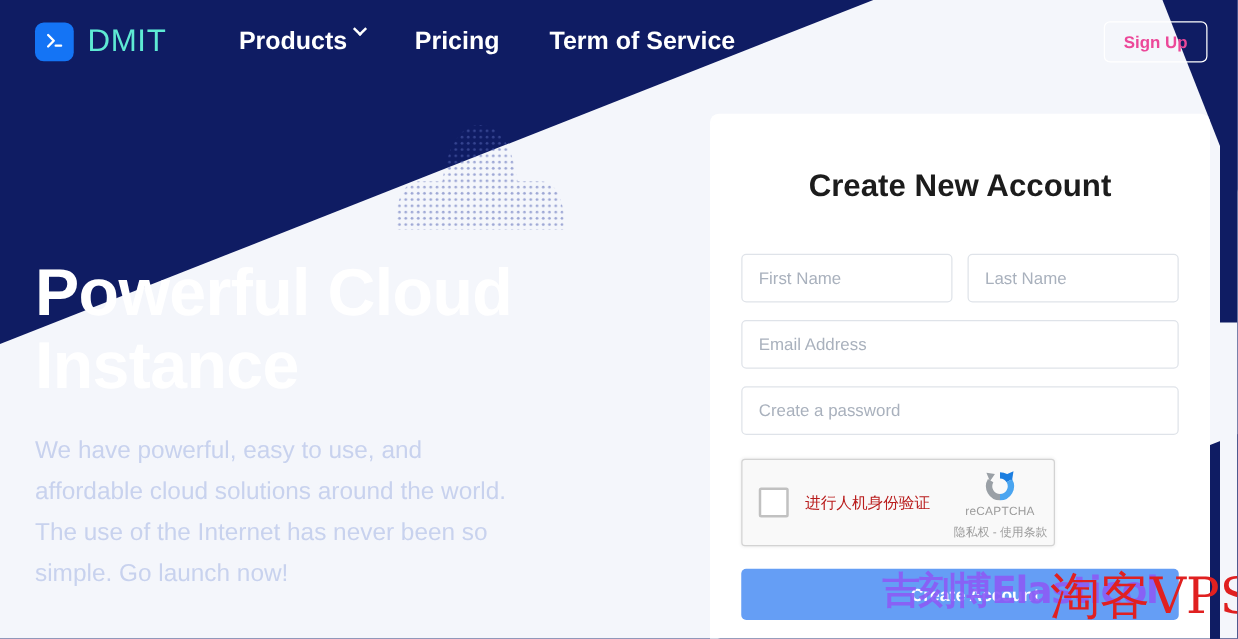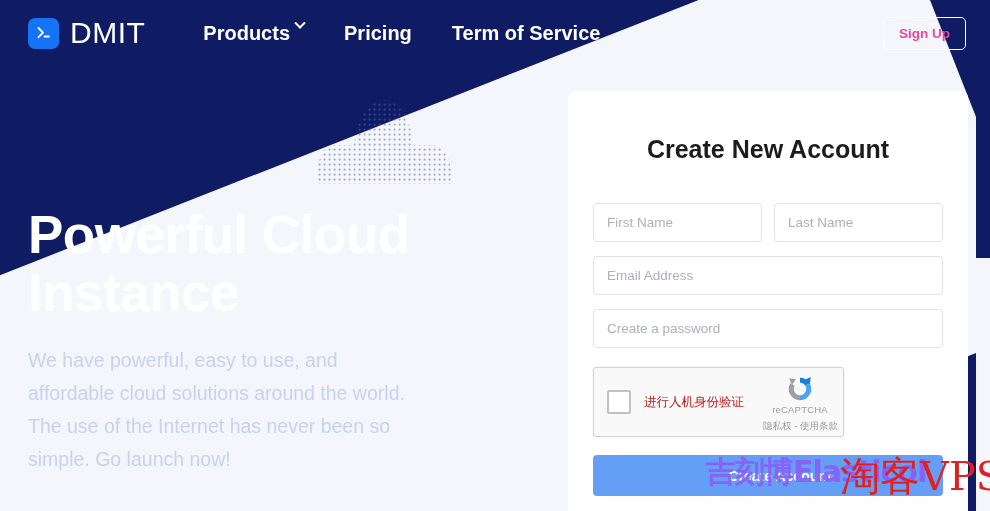--- a/index.html
+++ b/index.html
@@ -80,22 +80,22 @@
   }
   .brand-mark {
     width: 31px; height: 31px;
     border-radius: 7px;
     background: #1474f5;
     display: flex;
     align-items: center;
     justify-content: center;
   }
   .brand-name {
-    color: #ffffff;
-    font-size: 30px;
+    color: #5eead4;
+    font-size: 25px;
     letter-spacing: .5px;
     font-weight: 400;
   }
   .nav-links {
     display: flex;
     align-items: center;
     gap: 40px;
   }
   .nav-link {
     color: #ffffff;

